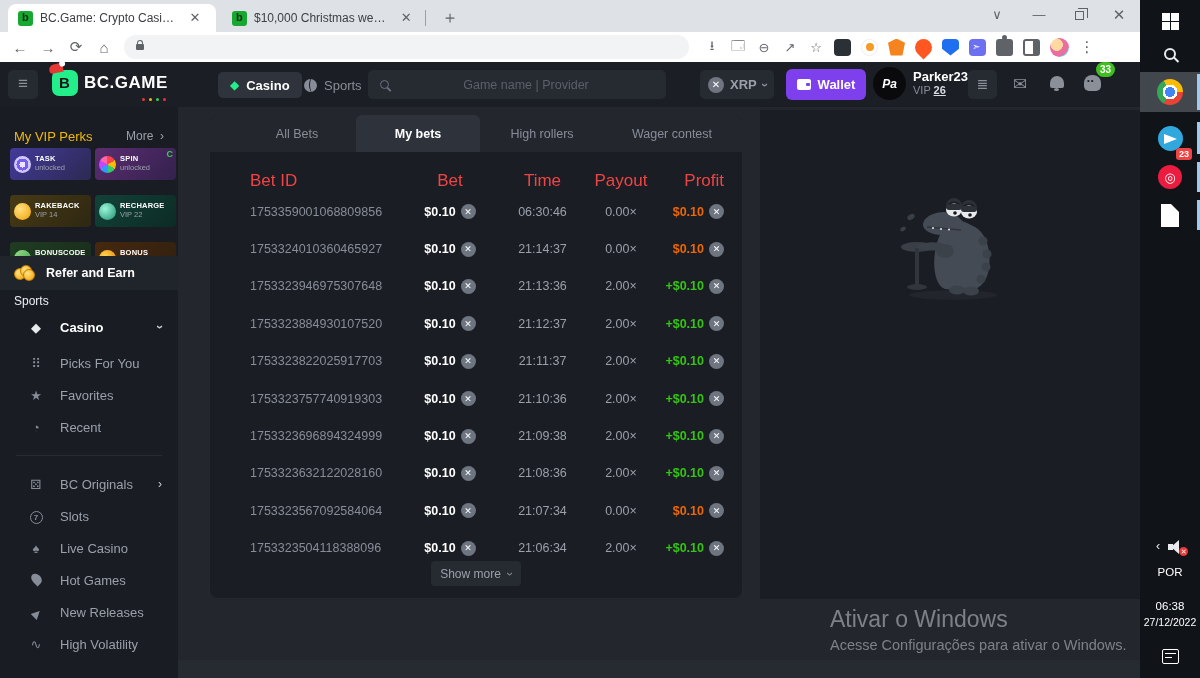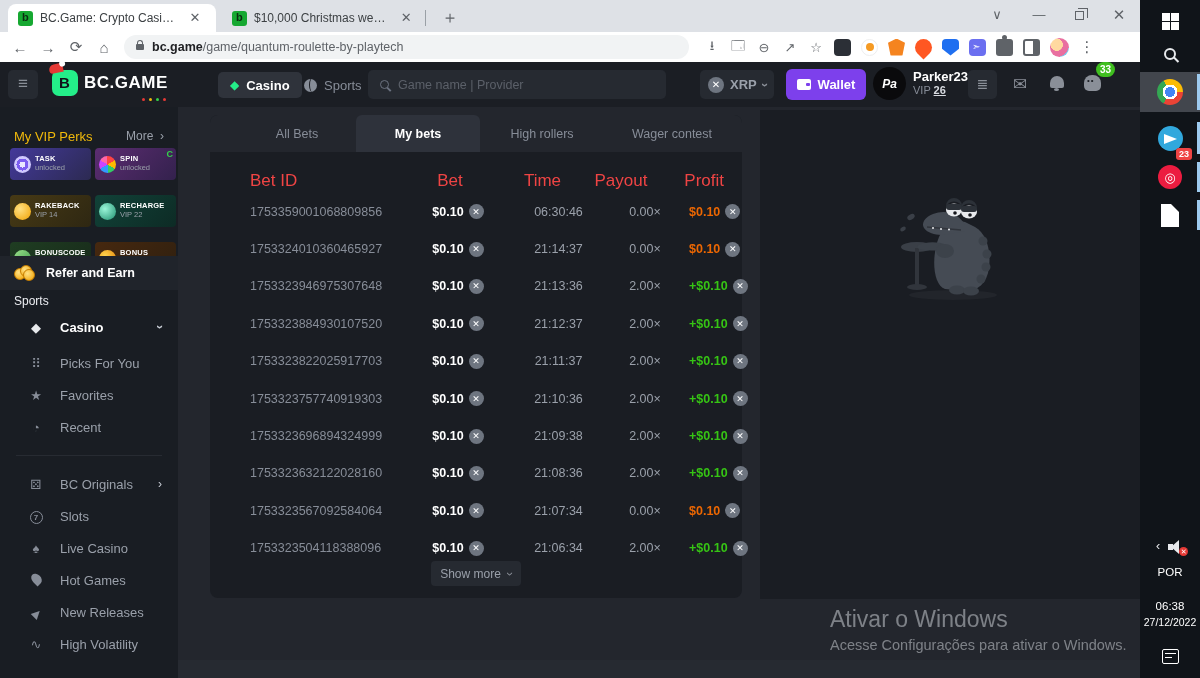--- a/index.html
+++ b/index.html
@@ -52,21 +52,21 @@
   .modebtn { position:absolute; top:10px; height:26px; display:flex; align-items:center; gap:7px; padding:0 12px; border-radius:5px; font-size:13px; }
   #btn-casino { left:218px; background:#2f333b; color:#fff; font-weight:700; }
   #btn-sports { left:292px; color:#878d98; }
   .diam { color:#24ee89; font-size:12px; }
   .ball { width:13px; height:13px; border-radius:50%; background:#878d98; position:relative; overflow:hidden; }
   .ball:after { content:""; position:absolute; left:5px; top:-2px; width:8px; height:16px; border-left:1.5px solid #1b1e24; border-radius:50%; }
   #search { left:368px; top:8px; width:298px; height:29px; display:flex; align-items:center; gap:9px; padding:0 12px; }
   .mag { width:9px; height:9px; border:1.7px solid #6b7280; border-radius:50%; position:relative; flex:none; }
   .mag:after { content:""; position:absolute; width:1.7px; height:5px; background:#6b7280; right:-2px; bottom:-4px; transform:rotate(-45deg); }
   #search input { background:none; border:none; outline:none; color:#b7bcc6; font-size:12.5px; width:100%;
-    font-family:"Liberation Sans","DejaVu Sans",sans-serif; }
+    font-family:"Liberation Sans","DejaVu Sans",sans-serif;text-align:center; }
   #search input::placeholder { color:#5b6069; }
   #currency { left:700px; top:8px; width:74px; height:29px; display:flex; align-items:center; gap:6px; padding:0 8px; color:#9aa0aa; font-size:13px; font-weight:700; }
   .coin { width:16px; height:16px; border-radius:50%; background:#6e7580; color:#fff; font-size:10px; font-weight:800;
     display:inline-flex; align-items:center; justify-content:center; flex:none; }
   .chev { color:#8a8f98; font-size:12px; display:inline-block; transform:rotate(90deg); }
   #wallet { position:absolute; left:786px; top:7px; width:80px; height:31px; background:#7d40ec; border-radius:6px;
     color:#fff; font-size:13px; font-weight:700; display:flex; align-items:center; justify-content:center; gap:7px; }
   .walletic { width:14px; height:11px; background:#fff; border-radius:2px; position:relative; }
   .walletic:after { content:""; position:absolute; right:1px; top:4px; width:4px; height:3px; background:#7d40ec; border-radius:1px; }
   #useravatar { position:absolute; left:873px; top:5px; width:33px; height:33px; border-radius:50%; background:#0a0a0c;
@@ -114,21 +114,21 @@
   .ic-slot { display:inline-block; width:13px; height:13px; border:1.5px solid #878d98; border-radius:50%; font-size:8px; line-height:12px; color:#878d98; font-weight:700; }
 
   
   #main { left:178px; top:107px; width:962px; height:571px; background:#23262d; }
   #betcard { position:absolute; left:32px; top:8px; width:532px; height:483px; background:#1a1d23; border-radius:8px; }
   #tabsbar { height:37px; background:#23262d; border-radius:8px 8px 0 0; display:flex; padding-left:28px; }
   .btab { height:37px; display:flex; align-items:center; justify-content:center; font-size:12.5px; color:#878d98; }
   .btab.active { background:#2e323b; color:#fff; font-weight:700; border-radius:6px 6px 0 0; }
   .thead, .trow { display:grid; grid-template-columns:150px 100px 85px 72px 1fr; align-items:center; padding:0 18px 0 40px; }
   .thead { height:25px; color:#ef4444; font-size:17px;margin-top:16px; }
-  .trow { height:37.4px; font-size:12.5px;gap:8px; }
+  .trow { height:37.4px; font-size:12.5px; }
   .c-id { color:#878d98; }
   .c-bet { display:flex; align-items:center; justify-content:center; gap:5px; color:#fff; font-weight:800; }
   .c-time, .c-payout { text-align:center; color:#9aa0aa; }
   .c-profit { display:flex; align-items:center; justify-content:flex-end; gap:5px; font-weight:800; }
   .c-profit.win { color:#36c414; } .c-profit.loss { color:#ed6702; }
   .th-bet, .th-time, .th-payout { text-align:center; }
   .th-profit { text-align:right; }
   #showmore { position:absolute; left:221px; top:446px; width:90px; height:25px; background:#262a31; border-radius:4px;
     color:#9aa0aa; font-size:12px; display:flex; align-items:center; justify-content:center; gap:7px; }
   #emptypanel { position:absolute; left:582px; top:3px; width:380px; height:489px; background:#1a1d23; }
@@ -191,21 +191,20 @@
     <div class="winctl" style="left:1100px; font-size:15px;">✕</div>
   </div>
 
   <div class="abs" id="toolbar">
     <span class="navic" style="margin-left:6px;">←</span>
     <span class="navic">→</span>
     <span class="navic">⟳</span>
     <span class="navic">⌂</span>
     <div id="omnibox">
       <span class="lock"></span>
-      <span id="url"><b>bc.game</b><span>/game/quantum-roulette-by-playtech</span></span>
     </div>
     <span class="toolic" style="margin-left:10px;" style2="">⭳</span>
     <span class="toolic">🗔</span>
     <span class="toolic">⊖</span>
     <span class="toolic">↗</span>
     <span class="toolic">☆</span>
     <span class="ext" style="background:#2b2f36;"></span>
     <span class="ext" style="background:#fff; border:1px solid #eee; border-radius:50%;">
         <i style="position:absolute;left:4px;top:3px;width:8px;height:8px;border-radius:50%;background:#f59a23;display:block;"></i>
       </span>

